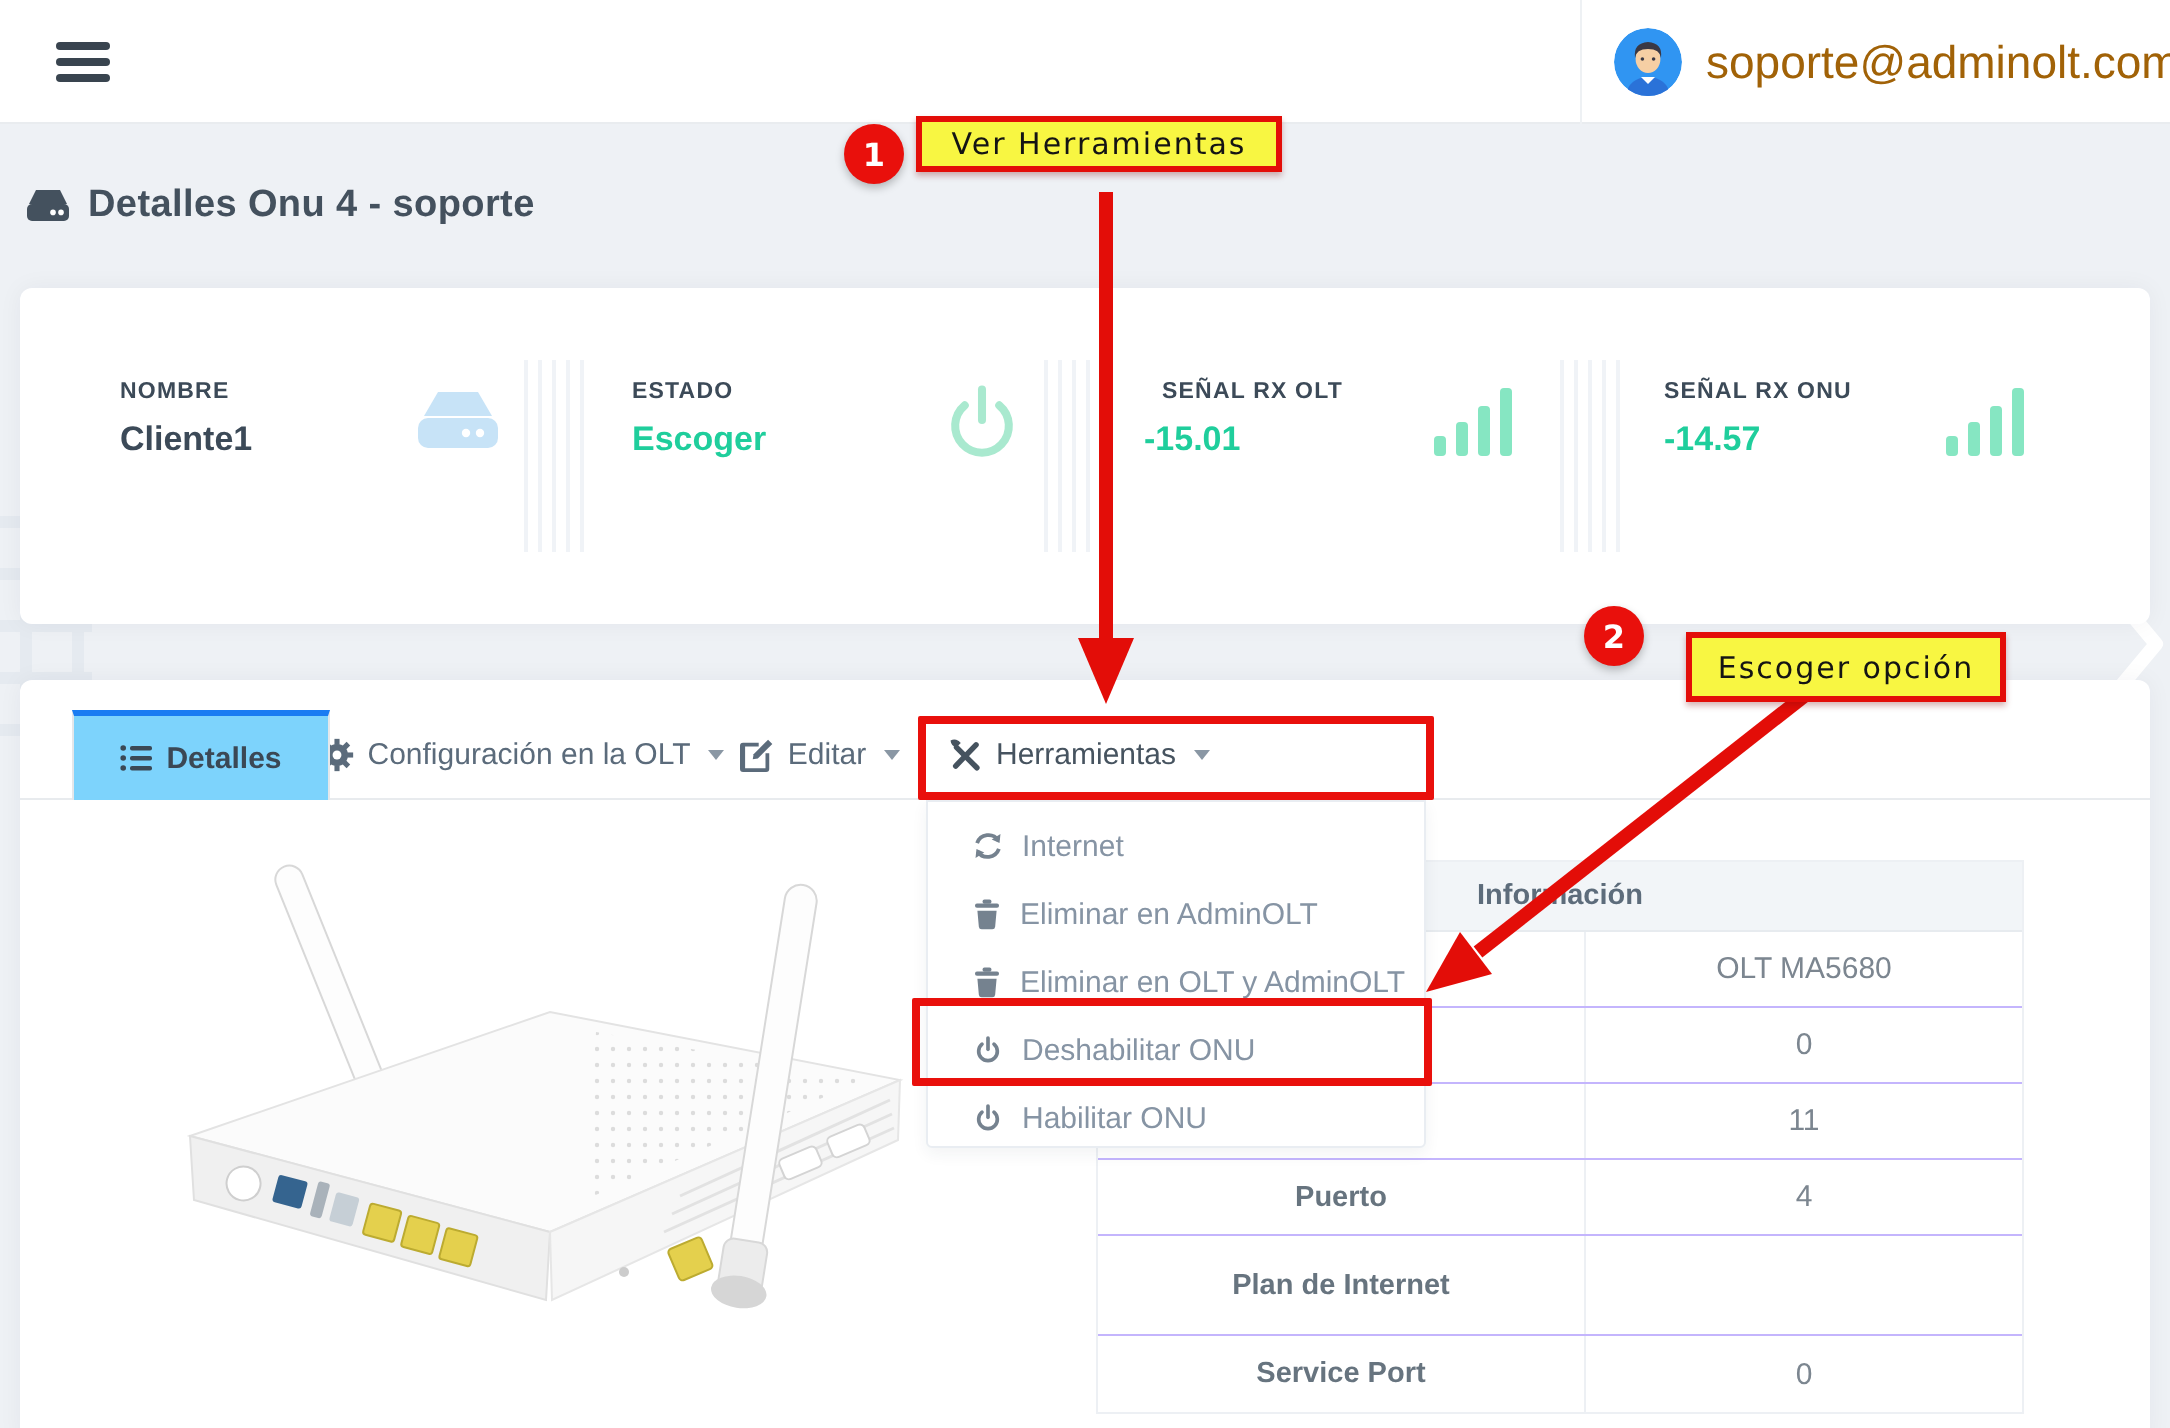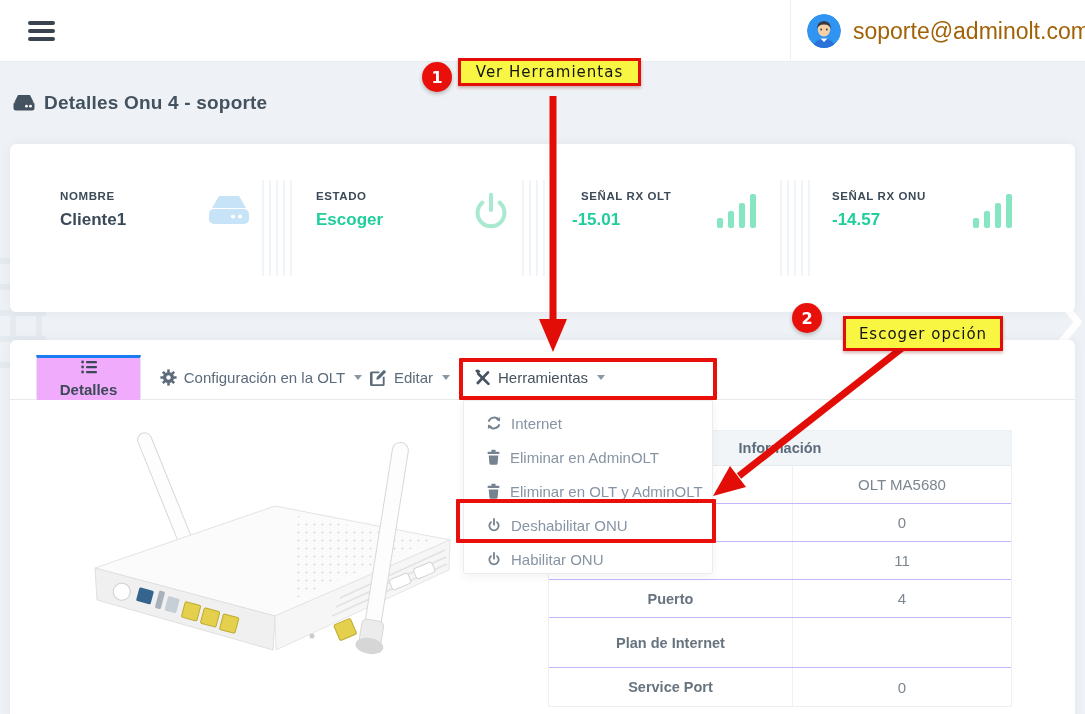--- a/index.html
+++ b/index.html
@@ -35,21 +35,21 @@
   .stat-value.green { color:#1fce9c; }
   .stat-icon { position:absolute; top:46px; }
   .stat-divider { position:absolute; top:36px; width:30px; height:96px;
     background:repeating-linear-gradient(90deg, #f0f3f7 0 2px, transparent 2px 7px); }
 
   
   .main-card { position:absolute; left:10px; top:340px; width:1065px; height:380px; background:#fff; border-radius:6px 6px 0 0; box-shadow:0 0 12px rgba(33,43,64,.05); z-index:1; }
   .tabs-underline { position:absolute; left:0; top:59px; width:1065px; height:1px; background:#e8ebee; }
   .tab { position:absolute; top:15px; height:45px; display:flex; align-items:center; justify-content:center; gap:7px; font-size:15px; color:#5b6b7b; cursor:pointer; }
   .tab .caret { width:0; height:0; border-left:4.5px solid transparent; border-right:4.5px solid transparent; border-top:5px solid #8a97a4; margin-left:2px; }
-  .tab-detalles { left:26px; width:105px; background:#f0abfc; border-top:3px solid #1a7cf2; border-left:1px solid #e4e7ea; border-right:1px solid #e4e7ea; color:#3b4855; font-weight:bold; z-index:2;flex-direction:column; }
+  .tab-detalles { left:26px; width:129px; background:#7dd3fc; border-top:3px solid #1a7cf2; border-left:1px solid #e4e7ea; border-right:1px solid #e4e7ea; color:#3b4855; font-weight:bold; z-index:2; }
   .tab-config { left:140px; width:222px; }
   .tab-editar { left:350px; width:100px; }
   .tab-herramientas { left:462px; width:135px; color:#46535f; }
 
   
   .dropdown { position:absolute; left:453px; top:60px; width:250px; height:174px; background:#fff; border:1px solid #e9edf2; border-radius:0 0 3px 3px; box-shadow:0 3px 8px rgba(40,50,70,.06); z-index:5; padding-top:5px; }
   .menu-item { height:34px; display:flex; align-items:center; gap:9px; padding-left:22px; font-size:15px; color:#8694a4; cursor:pointer; }
   .menu-item svg { flex:none; }
 
   

